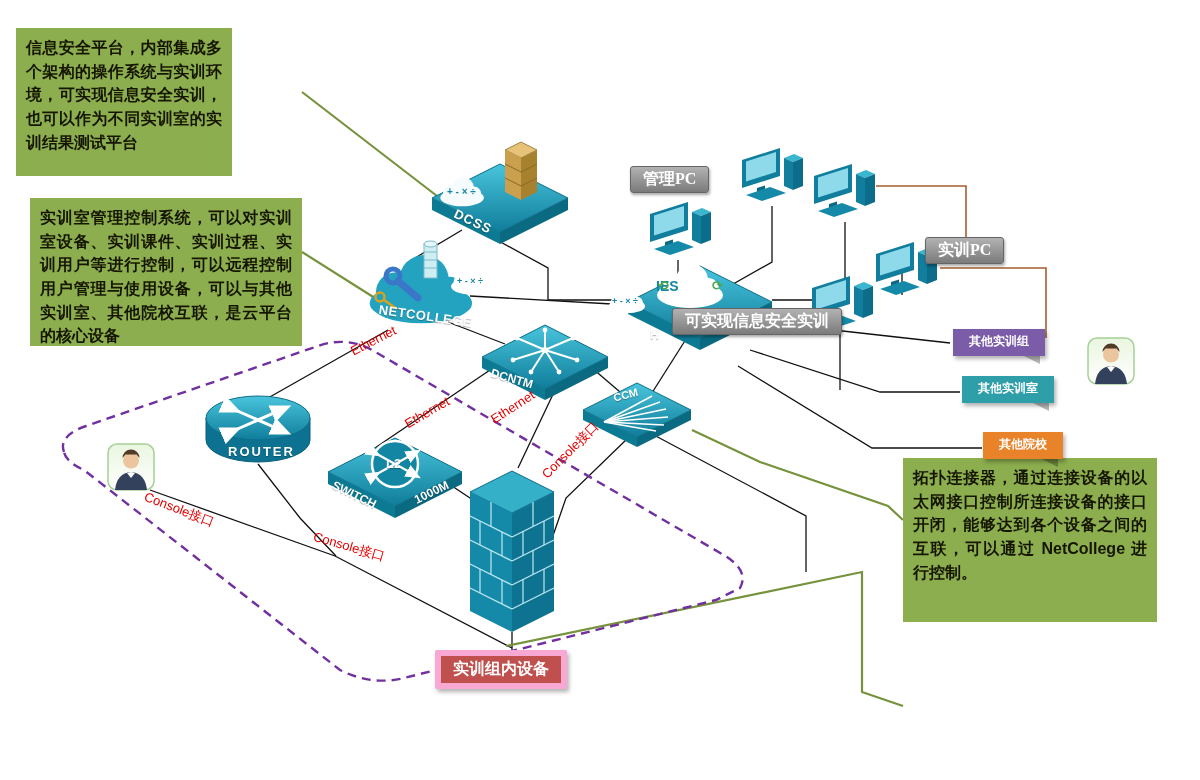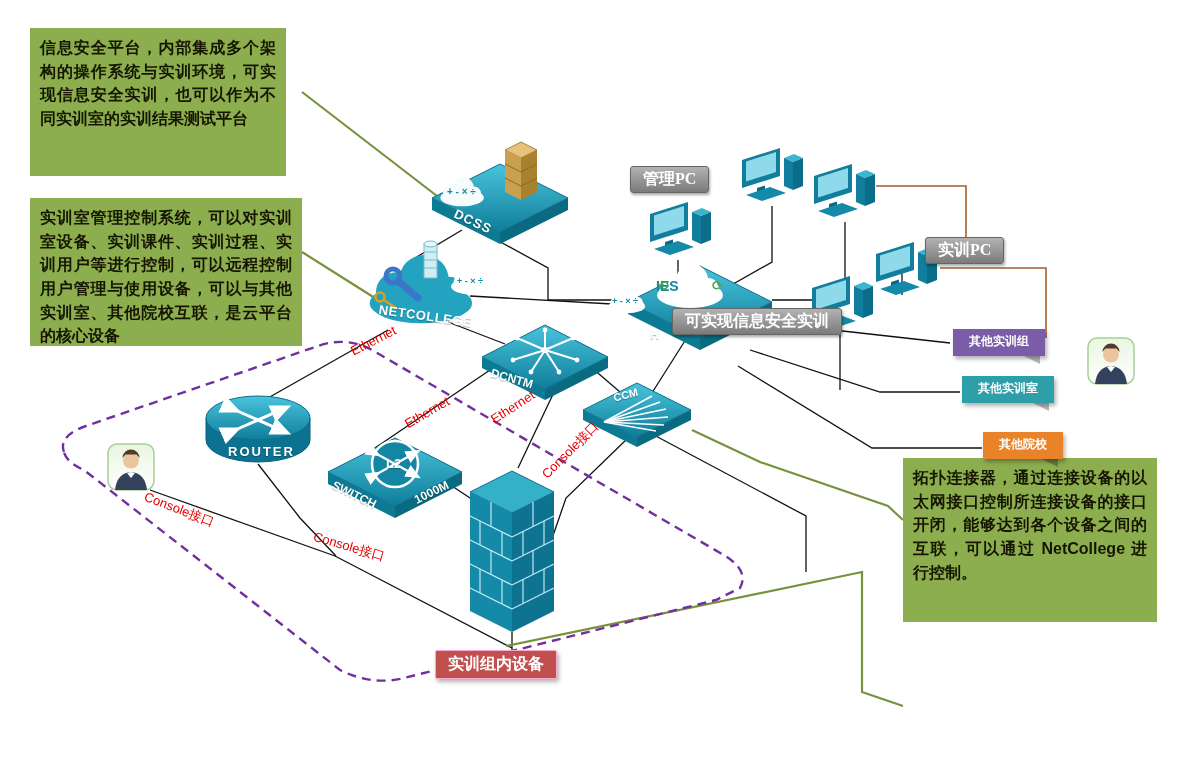--- a/index.html
+++ b/index.html
@@ -7,21 +7,21 @@
   svg.canvas{position:absolute;left:0;top:0;width:1200px;height:780px;}
   .callout{position:absolute;background:#8CAE4E;color:#151500;font-size:16px;font-weight:bold;
            line-height:1.48;padding:8px 10px;box-sizing:border-box;text-align:justify;}
   .gray-badge{position:absolute;background:linear-gradient(#b2b2b2,#7b7b7b);border:1px solid #666;
               border-radius:3px;color:#fff;font-size:16px;font-weight:bold;padding:2px 12px;
               box-shadow:1px 2px 3px rgba(0,0,0,.35);white-space:nowrap;font-family:Liberation Serif, serif;}
   .fold-badge{position:absolute;color:#fff;font-size:12px;font-weight:bold;padding:4px 16px 6px;
               white-space:nowrap;box-shadow:2px 3px 4px rgba(0,0,0,.3);}
   .fold-badge::after{content:"";position:absolute;right:5px;bottom:-8px;
               border-left:16px solid transparent;border-top:8px solid rgba(0,0,0,.28);}
-  .red-badge{position:absolute;background:#C0504D;border:1px solid #f9a8d4;color:#fff;font-size:16px;
+  .red-badge{position:absolute;background:#C0504D;border:6px solid #f9a8d4;color:#fff;font-size:16px;
              font-weight:bold;padding:3px 12px;border-radius:2px;box-shadow:2px 3px 4px rgba(0,0,0,.3);
              white-space:nowrap;}
   .redlbl{position:absolute;color:#e60000;font-size:13px;white-space:nowrap;transform-origin:left top;}
   .devlabel{position:absolute;color:#fff;font-weight:bold;white-space:nowrap;
             text-shadow:0 1px 1px rgba(0,0,0,.3);transform-origin:left top;}
   .mathlbl{position:absolute;color:#1286a3;font-weight:bold;white-space:nowrap;}
   .rotico{position:absolute;color:#4aa84a;font-size:13px;font-weight:bold;}
 </style>
 </head>
 <body>
@@ -237,21 +237,21 @@
   <use href="#pcShape" transform="translate(648,200)"></use>
   <use href="#pcShape" transform="translate(740,146)"></use>
   <use href="#pcShape" transform="translate(812,162)"></use>
   <use href="#pcShape" transform="translate(810,274)"></use>
   <use href="#pcShape" transform="translate(874,240)"></use>
 
   <use href="#avatarShape" transform="translate(108,444)"></use>
   <use href="#avatarShape" transform="translate(1088,338)"></use>
 </svg>
 
-<div class="callout" style="left:30px;top:28px;width:256px;height:148px">信息安全平台，内部集成多个架构的操作系统与实训环境，可实现信息安全实训，也可以作为不同实训室的实训结果测试平台</div>
+<div class="callout" style="left:16px;top:28px;width:216px;height:148px">信息安全平台，内部集成多个架构的操作系统与实训环境，可实现信息安全实训，也可以作为不同实训室的实训结果测试平台</div>
 <div class="callout" style="left:30px;top:198px;width:272px;height:148px">实训室管理控制系统，可以对实训室设备、实训课件、实训过程、实训用户等进行控制，可以远程控制用户管理与使用设备，可以与其他实训室、其他院校互联，是云平台的核心设备</div>
 <div class="callout" style="left:903px;top:458px;width:254px;height:164px">拓扑连接器，通过连接设备的以太网接口控制所连接设备的接口开闭，能够达到各个设备之间的互联，可以通过 NetCollege 进行控制。</div>
 
 <div class="gray-badge" style="left:630px;top:166px">管理PC</div>
 <div class="gray-badge" style="left:925px;top:237px">实训PC</div>
 <div class="gray-badge" style="left:672px;top:308px">可实现信息安全实训</div>
 <div class="fold-badge" style="left:953px;top:329px;background:#7A5CA8">其他实训组</div>
 <div class="fold-badge" style="left:962px;top:376px;background:#2E9FA8">其他实训室</div>
 <div class="fold-badge" style="left:983px;top:432px;background:#E8832A">其他院校</div>
 <div class="red-badge" style="left:435px;top:650px">实训组内设备</div>

